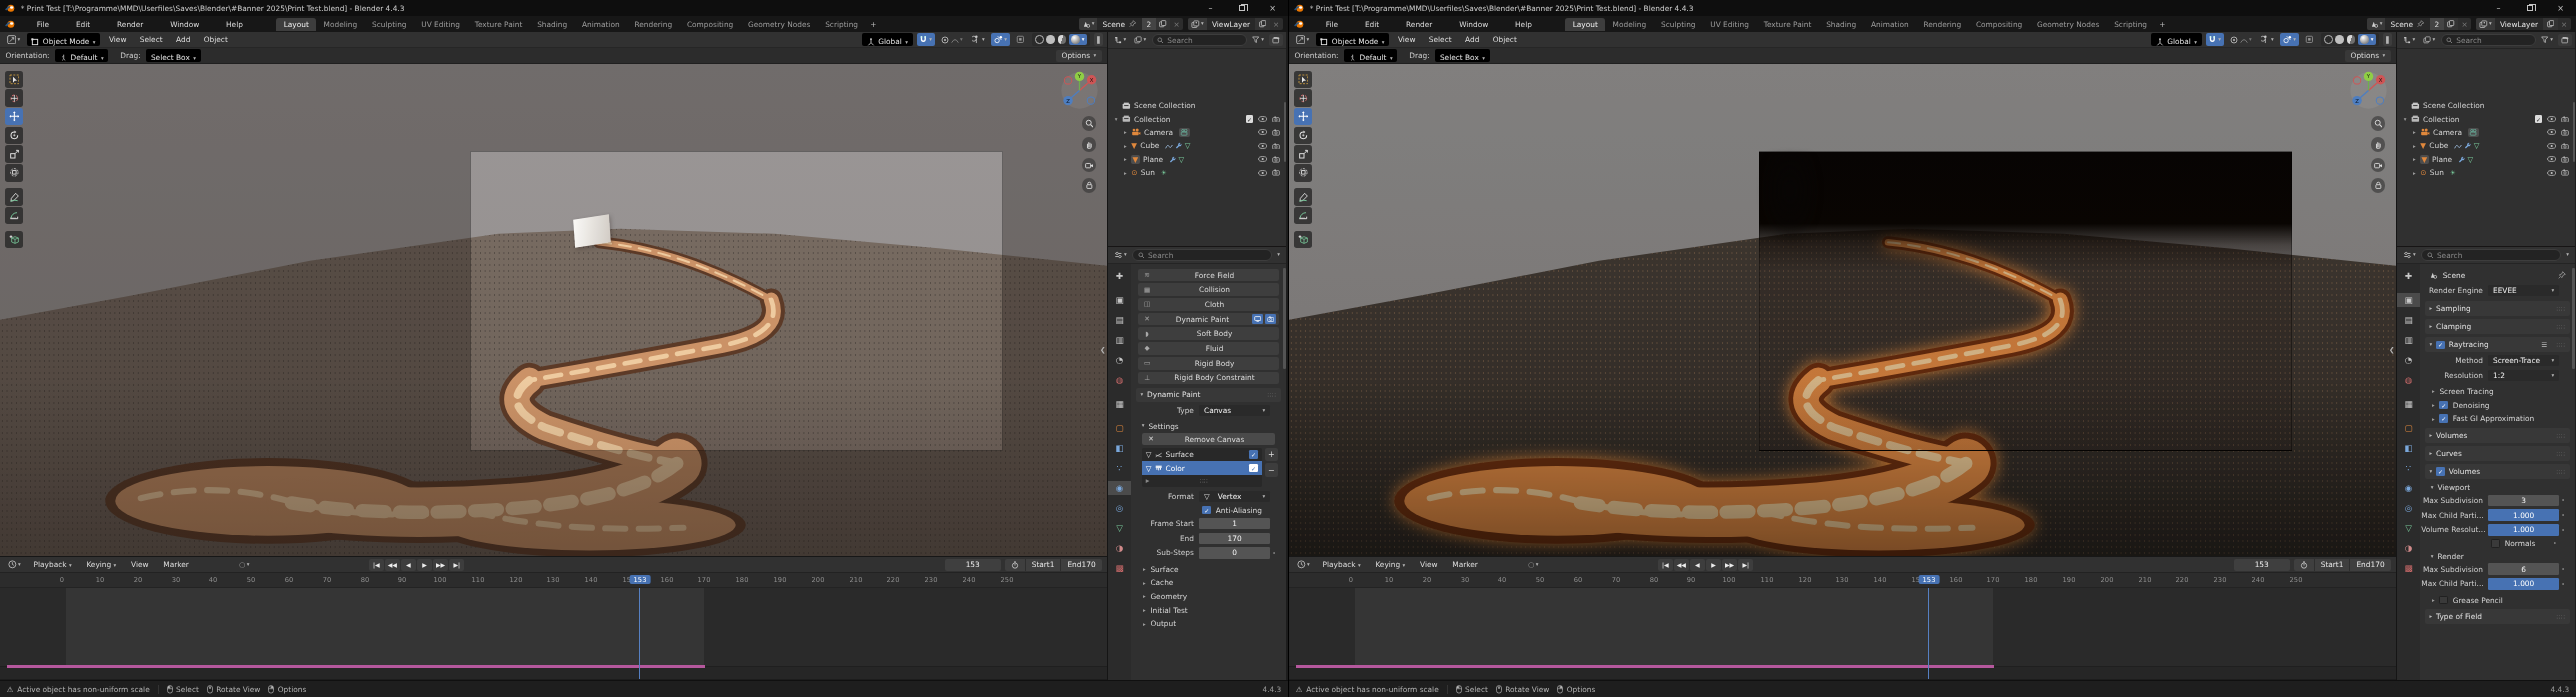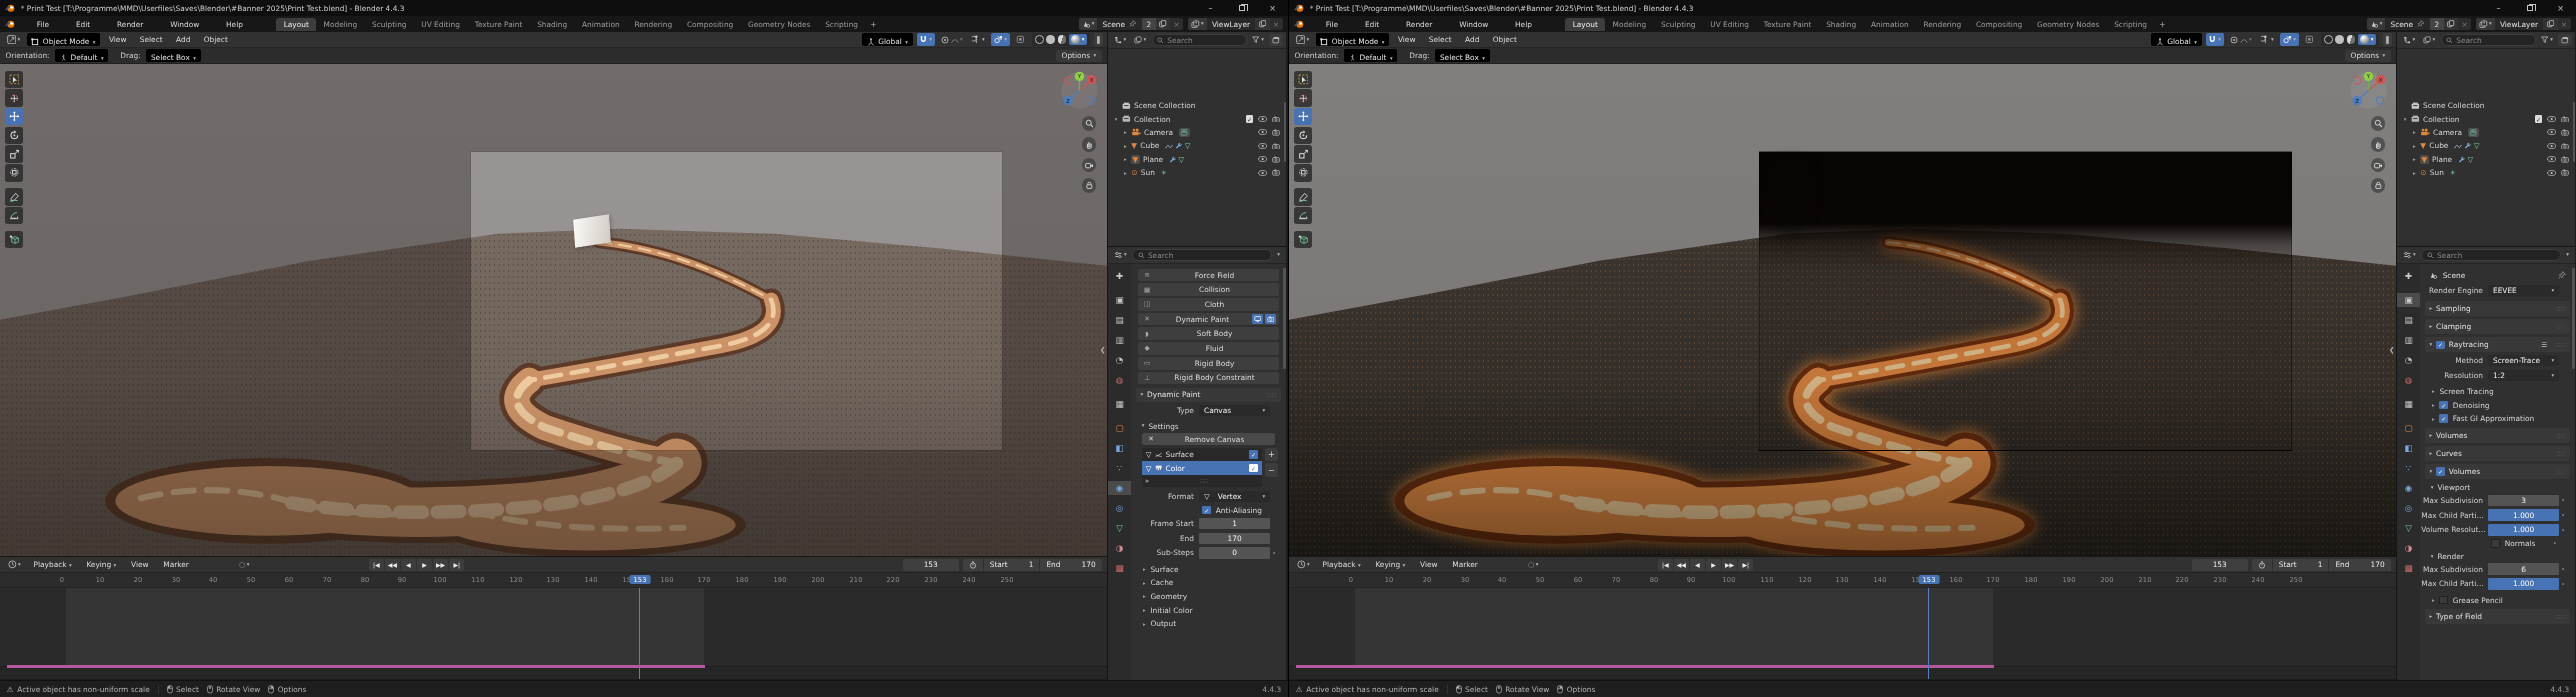--- a/index.html
+++ b/index.html
@@ -93,21 +93,21 @@
 
   
   .timeline{height:123px;background:#2b2b2b;border-top:1.3px solid #171717;display:flex;flex-direction:column;flex:0 0 auto;}
   .tl-header{height:16px;background:#313131;border-bottom:0.7px solid #222;display:flex;align-items:center;padding:0 5.4px;gap:5.4px;}
   .transport{display:flex;align-items:center;gap:1.3px;margin-left:114px;}
   .tpb{min-width:14.8px;height:12px;background:#3d3d3d;border-radius:2px;display:flex;align-items:center;justify-content:center;color:#ececec;font-size:6px;padding:0 2.7px;}
   .autokey{display:flex;align-items:center;gap:1.3px;color:#8f8f8f;margin-left:40px;}
   .tl-right{margin-left:auto;display:flex;align-items:center;gap:4px;}
   .framefld{width:56px;height:12px;background:#3f3f3f;border-radius:2px;display:flex;align-items:center;justify-content:center;color:#f0f0f0;}
   .rangegrp{display:flex;align-items:center;height:12px;background:#3f3f3f;border-radius:2px;overflow:hidden;}
-  .rangegrp .seg{padding:0 6px;display:flex;gap:21px;align-items:center;border-left:0.7px solid #2e2e2e;height:100%;color:#e8e8e8;}
+  .rangegrp .seg{padding:0 6px;display:flex;gap:0;align-items:center;border-left:0.7px solid #2e2e2e;height:100%;color:#e8e8e8;}
   .tl-body{position:relative;flex:1;}
   .tl-ruler{position:absolute;left:0;right:0;top:0;height:14.8px;background:#2c2c2c;border-bottom:0.7px solid #232323;}
   .tick{position:absolute;top:2.7px;transform:translateX(-50%);color:#8f8f8f;font-size:6.7px;}
   .tl-track{position:absolute;left:0;right:0;top:14.8px;bottom:0;background:#2a2a2a;}
   .tl-inrange{position:absolute;left:66px;width:638px;top:0;bottom:13.4px;background:#353535;}
   .tl-bottomband{position:absolute;left:0;right:0;bottom:0;height:13.4px;background:#262626;border-top:0.7px solid #1f1f1f;}
   .tl-cache{position:absolute;left:6.7px;width:698px;bottom:10.7px;height:3.4px;background:#b5589d;}
   .playhead{position:absolute;left:639px;top:14.8px;bottom:0;width:1.3px;background:#5680c2;}
   .ph-badge{position:absolute;left:640px;top:2px;transform:translateX(-50%);background:var(--accent);color:#fff;border-radius:2px;padding:0.7px 4px;font-size:6.7px;}
 
@@ -972,21 +972,21 @@
             <div class="collrow">
                   <span class="caret">▸</span>
                   <span>Cache</span>
                 </div>
             <div class="collrow">
                   <span class="caret">▸</span>
                   <span>Geometry</span>
                 </div>
             <div class="collrow">
                   <span class="caret">▸</span>
-                  <span>Initial Color</span>
+                  <span>Initial Test</span>
                 </div>
             <div class="collrow">
                   <span class="caret">▸</span>
                   <span>Output</span>
                 </div>
             <div class="props-scroll"></div>
           </div>
 
         </div>
       </div>

